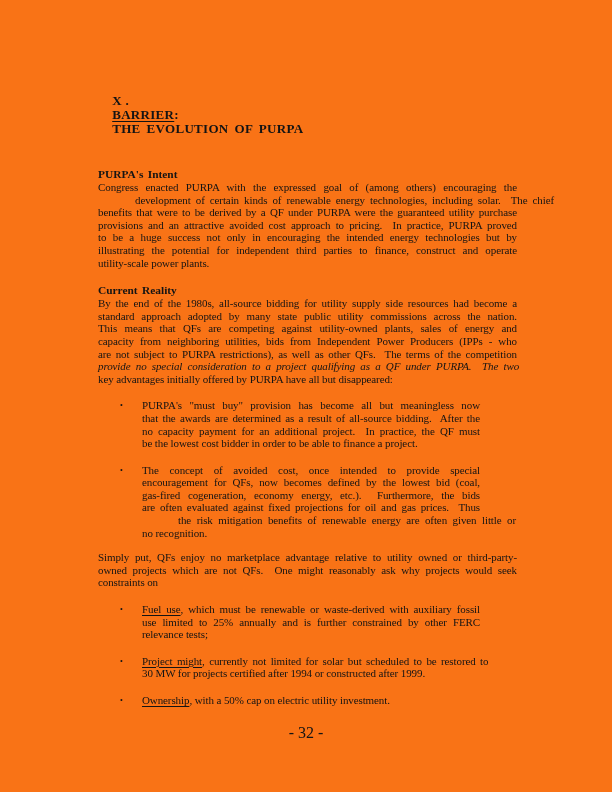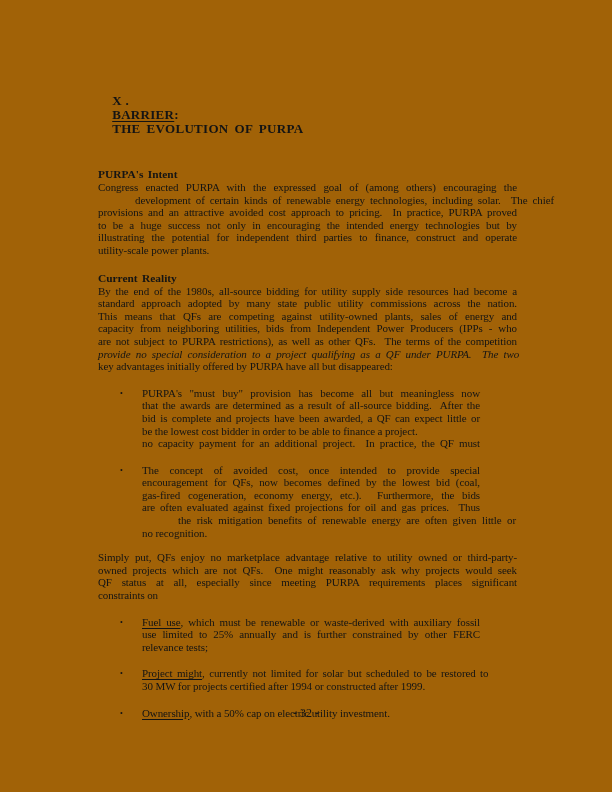--- a/index.html
+++ b/index.html
@@ -7,21 +7,21 @@
     width: 612px; height: 792px;
     background: #ffffff;
     font-family: "Liberation Serif", "DejaVu Serif", serif;
     color: #141414;
   }
   .page {
     position: relative;
     width: 612px; height: 792px;
     box-sizing: border-box;
     padding: 80px 95px 0 98px;
-    background: #a16207;
+    background: #f97316;
     overflow: hidden;
   }
   .title {
     font-size: 13px; font-weight: bold; line-height: 14px;
     letter-spacing: 0.3px; margin: 0 0 18px 0; white-space: pre;
   }
   .title .tnum  { margin-right: 9px; }
   .title .tword { text-decoration: underline; text-underline-offset: 2px; }
   .title .tcolon{ margin-right: 12px; }
   .title .trest { word-spacing: 2.5px; }
@@ -41,80 +41,79 @@
   .btext { flex: none; width: 338px; }
 
   .line {
     width: 100%; height: 12.6px; line-height: 12.6px;
     font-size: 11px; letter-spacing: -0.1px;
   }
   .line-in { white-space: pre; }
   .u { text-decoration: underline; text-underline-offset: 1.5px; }
 
   .pageno {
-    position: absolute; top: 706px; left: 0; width: 612px;
-    text-align: center; font-size: 12px;
+    position: absolute; top: 724px; left: 0; width: 612px;
+    text-align: center; font-size: 16px;
   }
 </style>
 </head>
 <body>
 
 <div class="page">
 
   <header class="title">
     <span class="tnum">X .</span>
     <span class="u tword">BARRIER</span><span class="tcolon">:</span>
     <span class="trest">THE EVOLUTION OF PURPA</span>
   </header>
 
   <section id="doc-body">
       <div class="blk blk-heading">PURPA's Intent</div>
       <div class="blk blk-para">
         <div class="line" style="word-spacing: 4.72301px;"><span class="line-in">Congress enacted PURPA with the expressed goal of (among others) encouraging the</span></div>
         <div class="line" style="word-spacing: 2.40495px; margin-left: 37px;"><span class="line-in">development of certain kinds of renewable energy technologies, including solar.  The chief</span></div>
+        <div class="line" style="word-spacing: 1.65104px;"><span class="line-in">benefits that were to be derived by a QF under PURPA were the guaranteed utility purchase</span></div>
         <div class="line" style="word-spacing: 2.51562px;"><span class="line-in">provisions and an attractive avoided cost approach to pricing.  In practice, PURPA proved</span></div>
         <div class="line" style="word-spacing: 3.74777px;"><span class="line-in">to be a huge success not only in encouraging the intended energy technologies but by</span></div>
         <div class="line" style="word-spacing: 4.47585px;"><span class="line-in">illustrating the potential for independent third parties to finance, construct and operate</span></div>
         <div class="line last"><span class="line-in">utility-scale power plants.</span></div>
       </div>
       <div class="blk blk-heading">Current Reality</div>
       <div class="blk blk-para">
         <div class="line" style="word-spacing: 2.22083px;"><span class="line-in">By the end of the 1980s, all-source bidding for utility supply side resources had become a</span></div>
         <div class="line" style="word-spacing: 4.25994px;"><span class="line-in">standard approach adopted by many state public utility commissions across the nation.</span></div>
         <div class="line" style="word-spacing: 4.69401px;"><span class="line-in">This means that QFs are competing against utility-owned plants, sales of energy and</span></div>
         <div class="line" style="word-spacing: 3.43466px;"><span class="line-in">capacity from neighboring utilities, bids from Independent Power Producers (IPPs - who</span></div>
         <div class="line" style="word-spacing: 1.89453px;"><span class="line-in">are not subject to PURPA restrictions), as well as other QFs.  The terms of the competition</span></div>
         <div class="line" style="word-spacing: 2.6px; font-style: italic;"><span class="line-in">provide no special consideration to a project qualifying as a QF under PURPA.  The two</span></div>
         <div class="line last"><span class="line-in">key advantages initially offered by PURPA have all but disappeared:</span></div>
       </div>
       <div class="blk blk-bullet">
         <span class="marker">•</span>
         <div class="btext">
           <div class="line" style="word-spacing: 4.79514px;"><span class="line-in">PURPA's "must buy" provision has become all but meaningless now</span></div>
           <div class="line" style="word-spacing: 1.72596px;"><span class="line-in">that the awards are determined as a result of all-source bidding.  After the</span></div>
-          <div class="line" style="word-spacing: 1.79688px;"><span class="line-in">bid is complete and projects have been awarded, a QF can expect little or</span></div>
+          <div class="line" style="word-spacing: 2.54818px;"><span class="line-in">no capacity payment for an additional project.  In practice, the QF must</span></div>
           <div class="line last"><span class="line-in">be the lowest cost bidder in order to be able to finance a project.</span></div>
-          <div class="line" style="word-spacing: 2.54818px;"><span class="line-in">no capacity payment for an additional project.  In practice, the QF must</span></div>
         </div>
       </div>
       <div class="blk blk-bullet">
         <span class="marker">•</span>
         <div class="btext">
           <div class="line" style="word-spacing: 8.02778px;"><span class="line-in">The concept of avoided cost, once intended to provide special</span></div>
           <div class="line" style="word-spacing: 3.37344px;"><span class="line-in">encouragement for QFs, now becomes defined by the lowest bid (coal,</span></div>
           <div class="line" style="word-spacing: 5.08398px;"><span class="line-in">gas-fired cogeneration, economy energy, etc.).  Furthermore, the bids</span></div>
           <div class="line" style="word-spacing: 2.15755px; text-align: center;"><span class="line-in">are often evaluated against fixed projections for oil and gas prices.  Thus</span></div>
           <div class="line" style="word-spacing: 2.84375px; margin-left: 36px;"><span class="line-in">the risk mitigation benefits of renewable energy are often given little or</span></div>
           <div class="line last"><span class="line-in">no recognition.</span></div>
         </div>
       </div>
       <div class="blk blk-para">
         <div class="line" style="word-spacing: 3.08984px;"><span class="line-in">Simply put, QFs enjoy no marketplace advantage relative to utility owned or third-party-</span></div>
         <div class="line" style="word-spacing: 3.00558px;"><span class="line-in">owned projects which are not QFs.  One might reasonably ask why projects would seek</span></div>
-        <div class="line" style="word-spacing: 7.15px;"><span class="line-in">QF status at all, especially since meeting PURPA requirements places significant</span></div>
         <div class="line last"><span class="line-in">constraints on</span></div>
       </div>
       <div class="blk blk-bullet">
         <span class="marker">•</span>
         <div class="btext">
           <div class="line" style="word-spacing: 2.35312px;"><span class="line-in"><span class="u">Fuel use</span><span>, which must be renewable or waste-derived with auxiliary fossil</span></span></div>
           <div class="line" style="word-spacing: 3.37784px;"><span class="line-in">use limited to 25% annually and is further constrained by other FERC</span></div>
           <div class="line last"><span class="line-in">relevance tests;</span></div>
         </div>
       </div>

